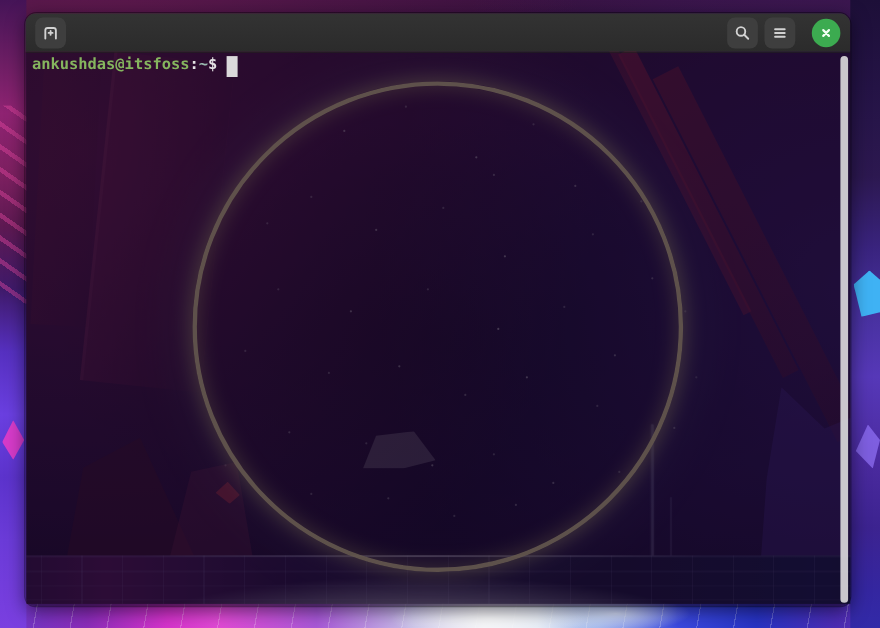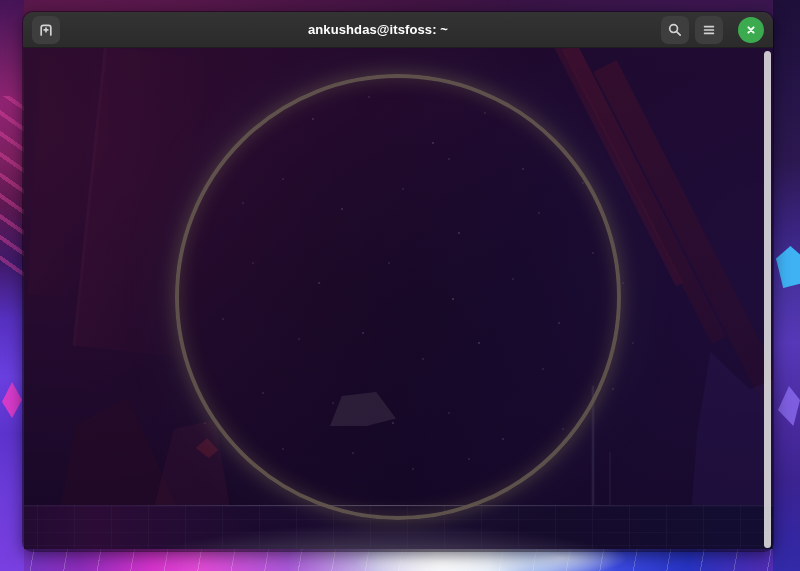--- a/index.html
+++ b/index.html
@@ -165,21 +165,20 @@
   <div class="abs terminal">
 
     <div class="titlebar">
       <button class="tb-btn">
         <svg width="16" height="16" viewBox="0 0 16 16">
           <path class="icon-stroke" d="M3.2 13 V5.6 Q3.2 3.4 5.4 3.4 H10.6 Q12.8 3.4 12.8 5.6 V13"></path>
           <path class="icon-stroke" d="M8 6.1 V9.7 M6.2 7.9 H9.8"></path>
         </svg>
       </button>
 
-      <div class="tb-title">ankushdas@itsfoss: ~</div>
 
       <div class="tb-right">
         <button class="tb-btn">
           <svg width="16" height="16" viewBox="0 0 16 16">
             <circle class="icon-stroke" cx="6.6" cy="6.6" r="3.9"></circle>
             <path class="icon-stroke" d="M9.6 9.6 L13.2 13.2"></path>
           </svg>
         </button>
         <button class="tb-btn">
           <svg width="16" height="16" viewBox="0 0 16 16">
@@ -188,17 +187,18 @@
         </button>
         <button class="close-btn">
           <svg width="14" height="14" viewBox="0 0 14 14">
             <path class="icon-stroke-w" d="M4.4 4.4 L9.6 9.6 M9.6 4.4 L4.4 9.6"></path>
           </svg>
         </button>
       </div>
     </div>
 
     <div class="term-body">
+      <div class="prompt"><span class="p-user">ankushdas@itsfoss</span><span class="p-sep">:</span><span class="p-path">~</span><span class="p-sym">$</span><span class="cursor"></span></div>
       <div class="scrollbar"></div>
     </div>
 
   </div>
 </div>
 
 </body></html>

